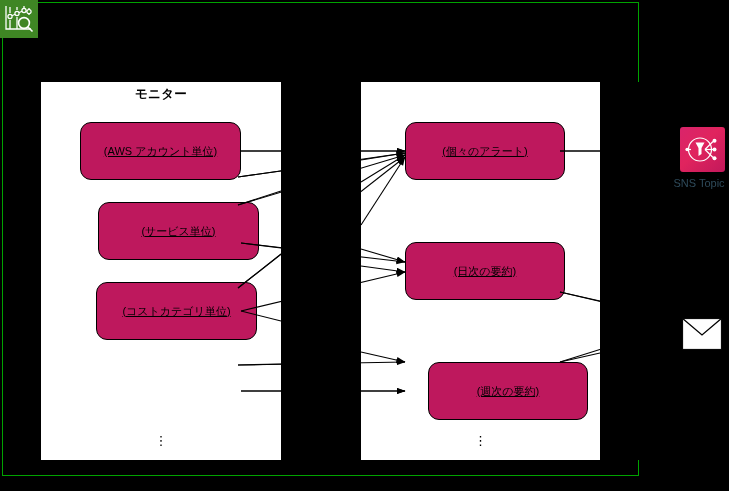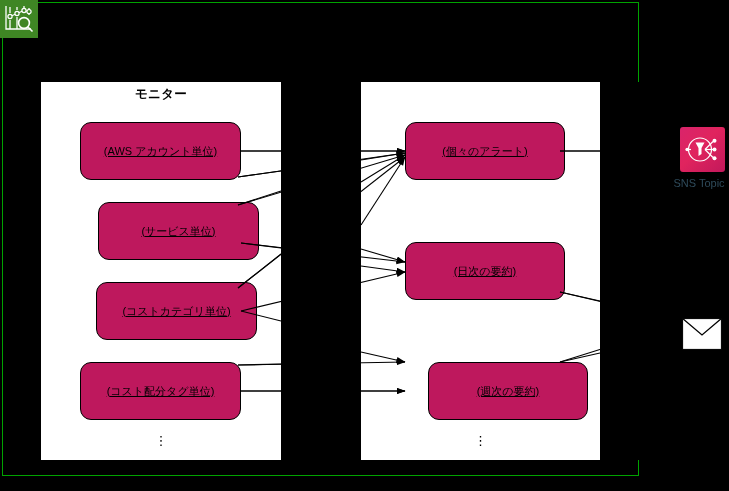--- a/index.html
+++ b/index.html
@@ -85,21 +85,20 @@
         <path d="M28.2 27.2 L32.5 31.5"></path>
       </g>
     </svg>
   </div>
 
   <div class="group" id="group-monitor">
     <div class="group-title">モニター</div>
     <div class="node" style="left:39px;top:40px;width:161px;height:58px;">(AWS アカウント単位)</div>
     <div class="node" style="left:39px;top:120px;width:161px;height:58px;margin-left:18px;">(サービス単位)</div>
     <div class="node" style="left:39px;top:200px;width:161px;height:58px;margin-left:16px;">(コストカテゴリ単位)</div>
-    <div class="node" style="left:39px;top:280px;width:161px;height:58px;">(コスト配分タグ単位)</div>
     <div class="ellipsis" style="top:352px;">⋮</div>
   </div>
 
   <div class="group" id="group-subs">
     <div class="node" style="left:44px;top:40px;width:160px;height:58px;">(個々のアラート)</div>
     <div class="node" style="left:44px;top:160px;width:160px;height:58px;">(日次の要約)</div>
     <div class="node" style="left:44px;top:280px;width:160px;height:58px;margin-left:23px;">(週次の要約)</div>
     <div class="ellipsis" style="top:352px;">⋮</div>
   </div>
 

